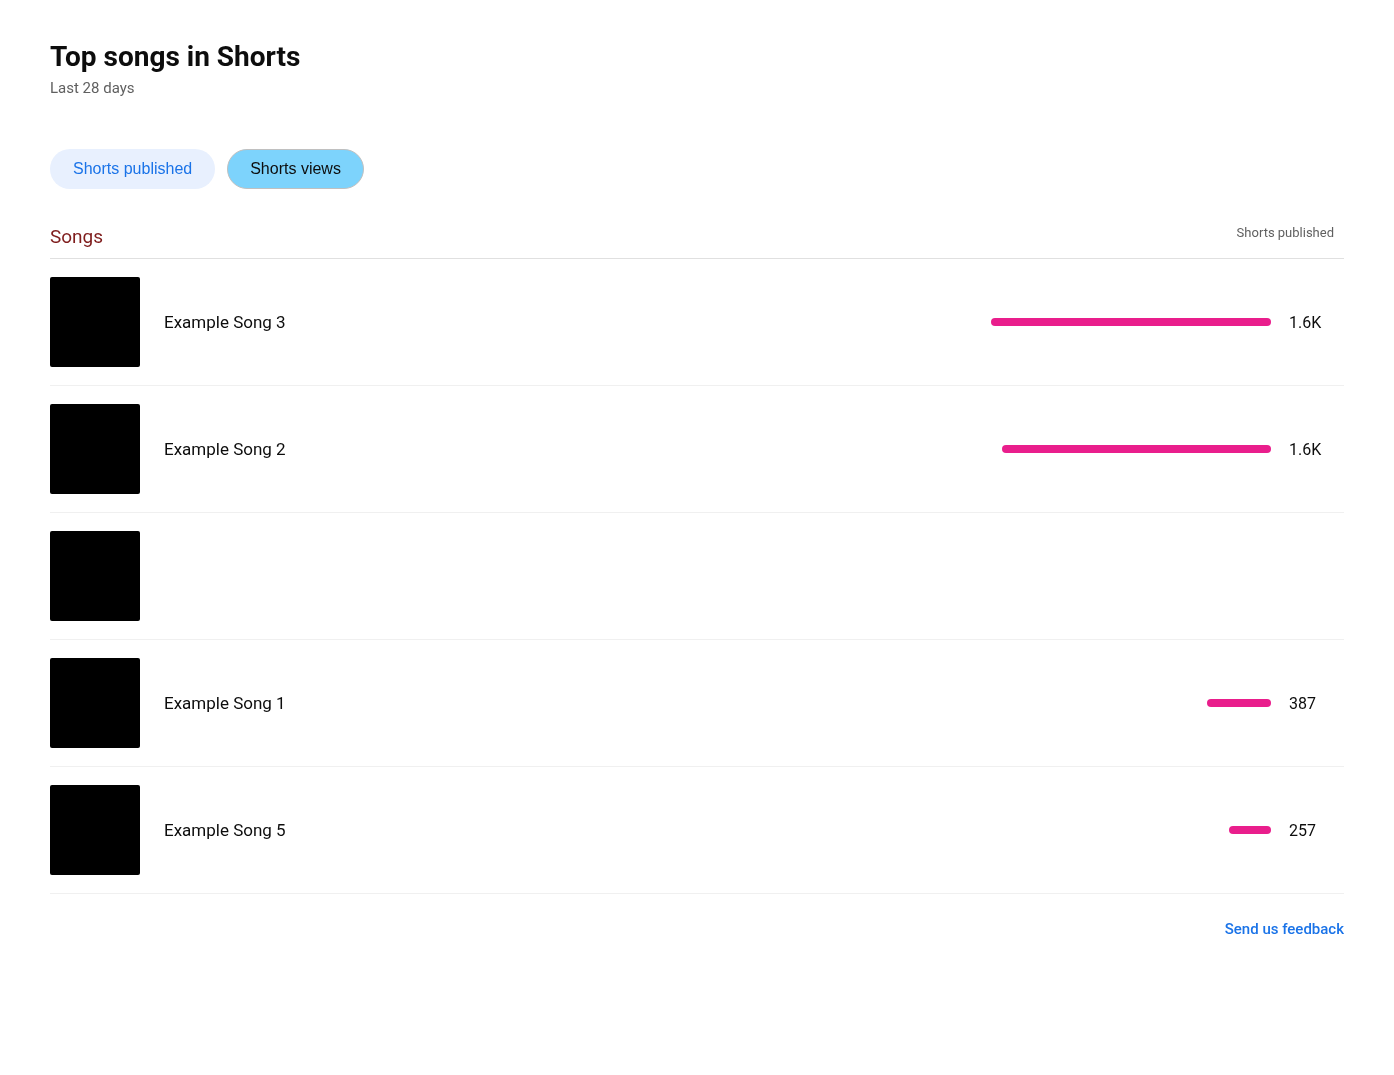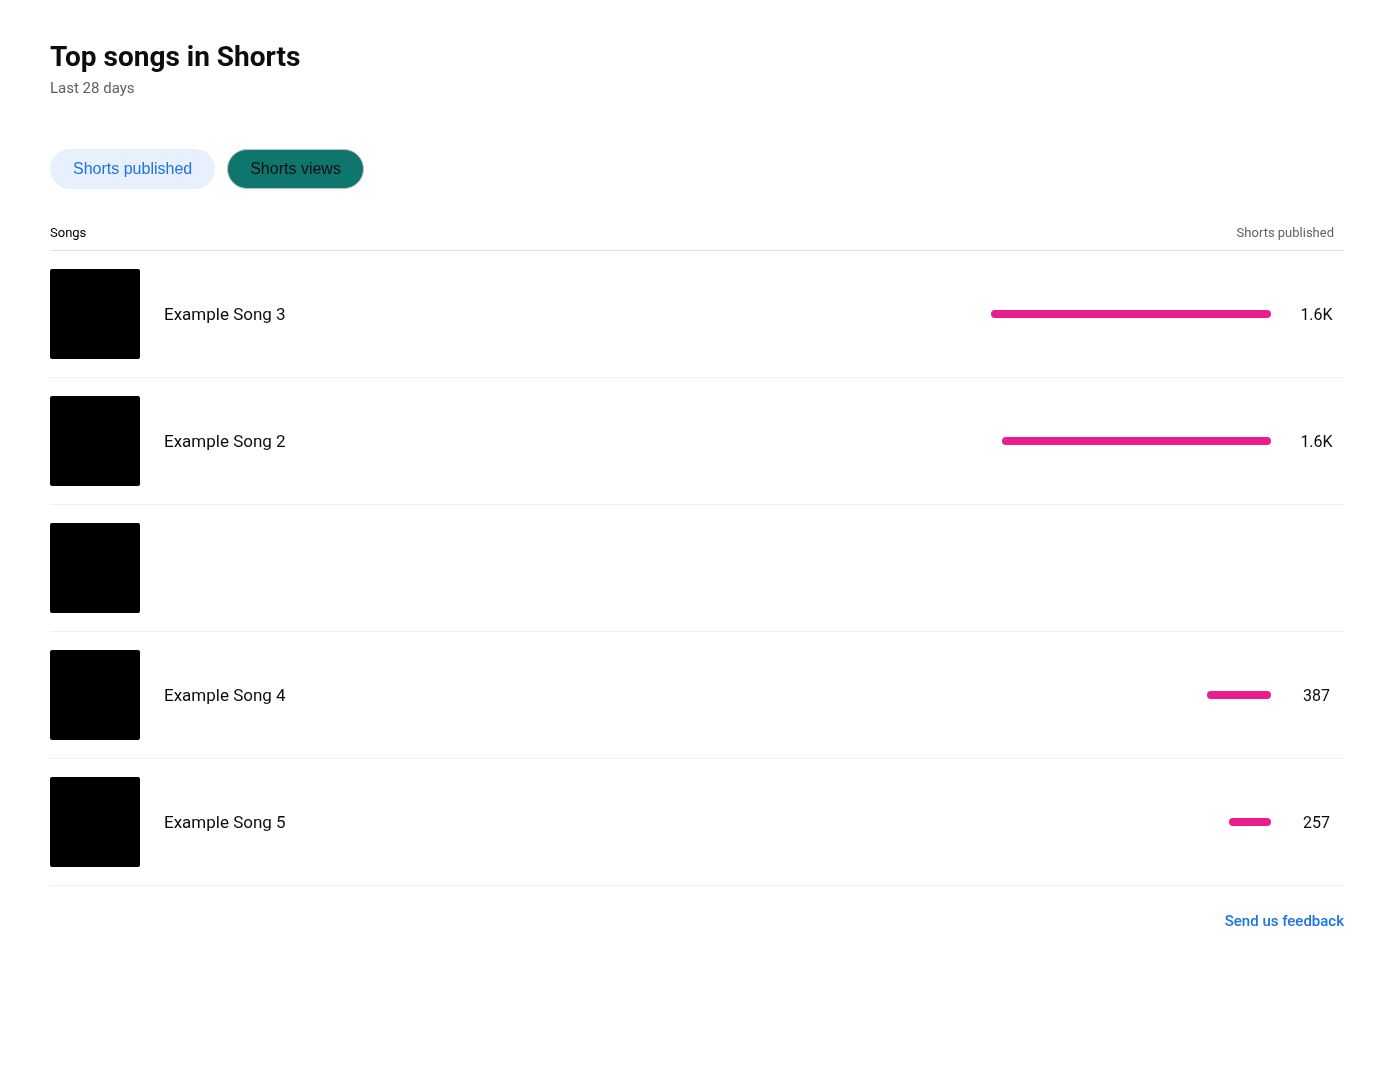--- a/index.html
+++ b/index.html
@@ -34,34 +34,34 @@
       cursor: pointer;
       border: 1.5px solid transparent;
       font-weight: 500;
     }
     .filter-btn.active {
       background: #e8f0fe;
       color: #1a73e8;
       border-color: transparent;
     }
     .filter-btn.inactive {
-      background: #0f766e;
+      background: #7dd3fc;
       color: #0d0d0d;
       border-color: #c0c0c0;
     }
     .table-header {
       display: flex;
       justify-content: space-between;
       padding: 0 0 10px 0;
       border-bottom: 1px solid #e0e0e0;
       margin-bottom: 0;
     }
     .col-songs-label {
-      font-size: 13px;
-      color: #000000;
+      font-size: 19px;
+      color: #7f1d1d;
       font-weight: 400;
     }
     .col-metric-label {
       font-size: 13px;
       color: #606060;
       font-weight: 400;
       margin-right: 10px;
     }
     .song-row {
       display: flex;
@@ -99,21 +99,21 @@
     }
     .bar {
       height: 8px;
       background: #e91e8c;
       border-radius: 4px;
     }
     .bar-value {
       font-size: 16px;
       color: #0d0d0d;
       width: 55px;
-      text-align: center;
+      text-align: left;
       flex-shrink: 0;
     }
     .feedback-row {
       display: flex;
       justify-content: flex-end;
       margin-top: 26px;
     }
     .feedback-link {
       color: #1a73e8;
       font-size: 15px;
@@ -157,21 +157,21 @@
           <div class="bar" style="width: 269px;"></div>
         </div>
         <span class="bar-value">1.6K</span>
       </div>
     </div>
     <div class="song-row">
       <div class="song-thumbnail"></div>
     </div>
     <div class="song-row">
       <div class="song-thumbnail"></div>
-      <span class="song-name">Example Song 4</span>
+      <span class="song-name">Example Song 1</span>
       <div class="bar-container">
         <div class="bar-wrap">
           <div class="bar" style="width: 64px;"></div>
         </div>
         <span class="bar-value">387</span>
       </div>
     </div>
     <div class="song-row">
       <div class="song-thumbnail"></div>
       <span class="song-name">Example Song 5</span>

